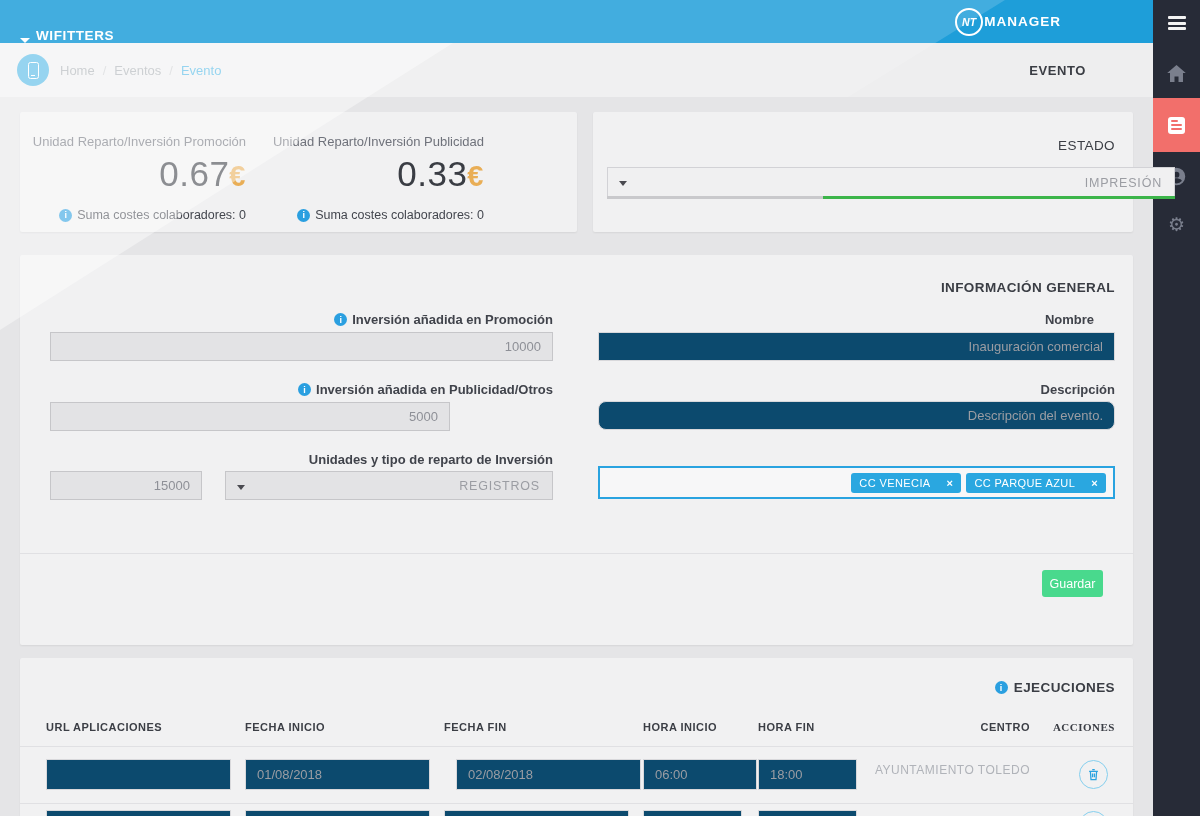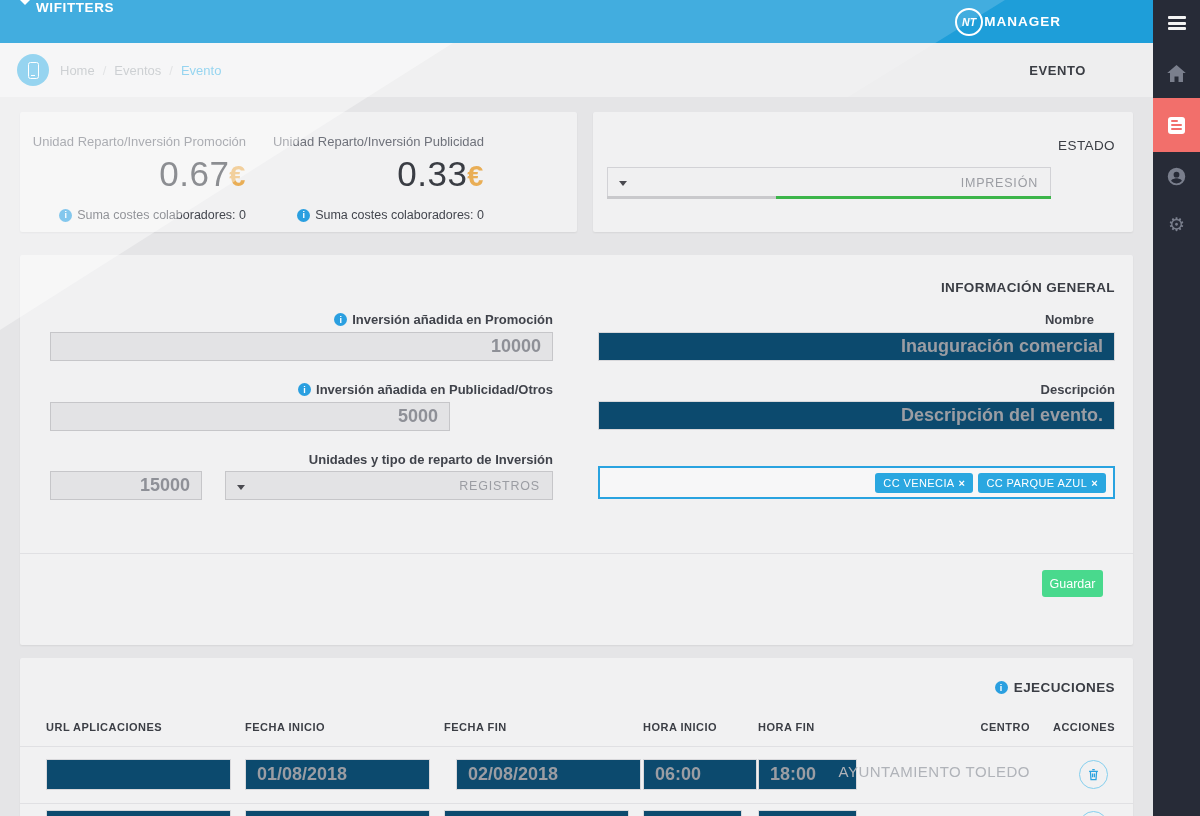--- a/index.html
+++ b/index.html
@@ -3,21 +3,21 @@
 <meta charset="utf-8">
 <style>
   * { margin:0; padding:0; box-sizing:border-box; }
   html,body { background:#cfcfd2; }
   .stage {
     position:relative; width:1200px; height:816px; overflow:hidden;
     background:#e5e5e7; font-family:"Liberation Sans", sans-serif;
   }
   
   .topbar { position:absolute; left:0; top:0; width:1153px; height:43px; background:#1e9ed9; }
-  .brand-group { position:absolute; left:20px; top:0; height:43px; display:flex; align-items:flex-start; gap:6px; cursor:pointer; }
+  .brand-group { position:absolute; left:20px; top:0; height:43px; display:flex; align-items:flex-end; gap:6px; cursor:pointer; }
   .caret-down { width:0; height:0; border-left:5px solid transparent; border-right:5px solid transparent; border-top:5px solid #ffffff; }
   .brand-text { color:#fff; font-size:13.5px; font-weight:bold; letter-spacing:.6px; }
   .logo { position:absolute; right:92px; top:0; height:43px; display:flex; align-items:center; gap:1px; }
   .logo-circle { width:28px; height:28px; border:2px solid #fff; border-radius:50%; display:flex; align-items:center; justify-content:center; color:#fff; font-size:10.5px; font-weight:bold; font-style:italic; letter-spacing:.3px; }
   .logo-text { color:#fff; font-size:13.5px; font-weight:bold; letter-spacing:1px; }
   
   .sidebar { position:absolute; right:0; top:0; width:47px; height:816px; background:#272b37; }
   .side-item { position:absolute; left:0; width:47px; display:flex; align-items:center; justify-content:center; cursor:pointer; }
   .burger { top:12px; height:22px; flex-direction:column; gap:2.5px; }
   .burger span { display:block; width:18px; height:3px; background:#f3f3f3; border-radius:1px; }
@@ -47,42 +47,42 @@
   
   .unit-col { position:absolute; top:0; width:216px; text-align:right; }
   .unit-a { left:10px; } .unit-b { left:248px; }
   .unit-label { position:absolute; top:22px; right:0; width:260px; font-size:13px; color:#6f727b; }
   .unit-value { position:absolute; top:42px; right:0; width:260px; font-size:35px; font-weight:300; color:#3a3d44; letter-spacing:.5px; }
   .euro { color:#e9ae56; font-weight:bold; font-size:29px; }
   .unit-note { position:absolute; top:96px; right:0; width:300px; font-size:12.5px; color:#43464e; display:flex; justify-content:flex-end; align-items:center; gap:5px; }
   .info-i { display:inline-flex; width:13px; height:13px; border-radius:50%; background:#2a9fe0; color:#fff; font-size:9px; font-weight:bold; align-items:center; justify-content:center; font-style:normal; flex:0 0 13px; }
   
   .estado-title { position:absolute; right:18px; top:26px; font-size:13.5px; font-weight:normal; letter-spacing:.4px; color:#3a3d44; }
-  .estado-select { position:absolute; left:14px; top:55px; width:444px; height:31px; background:#f0f0f1; border:1px solid #d2d2d6; cursor:pointer; }
+  .estado-select { position:absolute; left:14px; top:55px; width:568px; height:31px; background:#f0f0f1; border:1px solid #d2d2d6; cursor:pointer; }
   .sel-caret { position:absolute; left:11px; top:13px; width:0; height:0; border-left:4px solid transparent; border-right:4px solid transparent; border-top:5px solid #4a4a50; }
   .sel-text { position:absolute; right:12px; top:0; height:29px; display:flex; align-items:center; font-size:12.5px; letter-spacing:.8px; color:#9b9da3; }
   .progress { position:absolute; left:-1px; right:-1px; bottom:-2px; height:3px; display:flex; }
   .progress .p-gray { width:38%; background:#c9c9cc; }
   .progress .p-green { width:62%; background:#3cb54a; }
   
   .info-title { position:absolute; right:18px; top:25px; font-size:13.5px; font-weight:bold; letter-spacing:.4px; color:#3a3d44; }
   .fld-label { position:absolute; font-size:13px; font-weight:bold; color:#40434b; display:flex; align-items:center; justify-content:flex-end; gap:5px; }
-  .inp { position:absolute; border:1px solid #c6c6c9; background:#e3e3e5; color:#8e9097; font-size:18px; font-family:"Liberation Sans", sans-serif; text-align:right; padding:0 11px; height:29px; outline:none;font-weight:bold; }
+  .inp { position:absolute; border:1px solid #c6c6c9; background:#e3e3e5; color:#8e9097; font-size:13px; font-family:"Liberation Sans", sans-serif; text-align:right; padding:0 11px; height:29px; outline:none; }
   .inp.lite { background:#0c4a6e; border-color:#d8d8db; color:#9b9da3; }
   .selbox { position:absolute; height:29px; background:#e3e3e5; border:1px solid #c6c6c9; cursor:pointer; }
   .selbox .sel-text { height:27px; }
   .centros-box { position:absolute; left:578px; top:211px; width:517px; height:33px; background:#f7f7f8; border:2px solid #29a3e0; display:flex; align-items:center; justify-content:flex-end; gap:5px; padding:0 7px; }
-  .tag { height:20px; background:#2aa7e0; border-radius:3px; color:#fff; font-size:11px; letter-spacing:.4px; display:flex; align-items:center; padding:0 8px; gap:4px; white-space:nowrap; }
+  .tag { height:20px; background:#2aa7e0; border-radius:3px; color:#fff; font-size:11px; letter-spacing:.4px; display:flex; align-items:center; padding:0 8px; gap:16px; white-space:nowrap; }
   .tag b { font-size:11px; cursor:pointer; }
   .divider { position:absolute; left:0; width:1113px; height:1px; background:#e0e0e3; }
   .btn-save { position:absolute; left:1022px; top:315px; width:61px; height:27px; background:#49d98d; border:none; border-radius:3px; color:#fff; font-size:12.5px; font-family:"Liberation Sans", sans-serif; cursor:pointer; }
   
   .ejec-title { position:absolute; right:18px; top:22px; font-size:13.5px; font-weight:bold; letter-spacing:.4px; color:#3a3d44; display:flex; align-items:center; gap:6px; }
   .th { position:absolute; top:63px; font-size:11px; font-weight:bold; letter-spacing:.5px; color:#3b3e45; }
-  .td-text { position:absolute; font-size:15px; letter-spacing:.5px; color:#b0b3b9; text-align:right; }
+  .td-text { position:absolute; font-size:12px; letter-spacing:.5px; color:#b0b3b9; text-align:right; }
   .trash-btn { position:absolute; width:29px; height:29px; border-radius:50%; border:1.5px solid #85cfee; background:transparent; display:flex; align-items:center; justify-content:center; cursor:pointer; }
   
   .glare { position:absolute; left:0; top:0; width:1200px; height:816px; pointer-events:none; z-index:50; }
   .glare-b { background:rgba(255,255,255,.16); clip-path:polygon(0px 0px, 1005px 0px, 848px 97px, 0px 97px); }
   .glare-a { background:rgba(255,255,255,.42); clip-path:polygon(0px 43px, 453px 43px, 0px 330px); }
   svg { display:block; }
 </style>
 </head>
 <body>
 
@@ -193,21 +193,21 @@
     <input class="inp" style="left: 30px; top: 216px; width: 152px;" value="15000">
     <div class="selbox" style="left:205px; top:216px; width:328px;">
       <span class="sel-caret"></span>
       <span class="sel-text">REGISTROS</span>
     </div>
 
     <div class="fld-label" style="left:774px; top:57px; width:300px;">Nombre</div>
     <input class="inp lite" style="left: 578px; top: 77px; width: 517px;" value="Inauguración comercial">
 
     <div class="fld-label" style="left:795px; top:127px; width:300px;">Descripción</div>
-    <input class="inp lite" style="left: 578px; top: 146px; width: 517px;" value="Descripción del evento.">
+    <input class="inp lite" style="left: 578px; top: 146px; width: 517px; border-radius: 8px;" value="Descripción del evento.">
 
     <div class="fld-label" style="left:795px; top:208px; width:300px;font-style:italic;">Centros</div>
     <div class="centros-box">
       <span class="tag">
           <span>CC VENECIA</span>
           <b>×</b>
         </span>
       <span class="tag">
           <span>CC PARQUE AZUL</span>
           <b>×</b>
@@ -223,21 +223,21 @@
       <i class="info-i">i</i>
         <span>EJECUCIONES</span>
     </div>
 
     <div class="th" style="left:26px;">URL APLICACIONES</div>
     <div class="th" style="left:225px;">FECHA INICIO</div>
     <div class="th" style="left:424px;">FECHA FIN</div>
     <div class="th" style="left:623px;">HORA INICIO</div>
     <div class="th" style="left:738px;">HORA FIN</div>
     <div class="th" style="left:910px; width:100px; text-align:right;">CENTRO</div>
-    <div class="th" style="left:1025px; width:70px; text-align:right;">ACCIONES</div>
+    <div class="th" style="left:1025px; width:70px; text-align:right;font-family:Liberation Serif, serif;">ACCIONES</div>
 
     <div class="divider" style="top:88px;"></div>
 
     <input class="inp lite" style="left: 26px; top: 101px; width: 185px; height: 31px; text-align: left;" value="">
     <input class="inp lite" style="left: 225px; top: 101px; width: 185px; height: 31px; text-align: left;" value="01/08/2018">
     <input class="inp lite" style="left: 436px; top: 101px; width: 185px; height: 31px; text-align: left;" value="02/08/2018">
     <input class="inp lite" style="left: 623px; top: 101px; width: 114px; height: 31px; text-align: left;" value="06:00">
     <input class="inp lite" style="left: 738px; top: 101px; width: 99px; height: 31px; text-align: left;" value="18:00">
     <div class="td-text" style="left:810px; top:105px; width:200px;">AYUNTAMIENTO TOLEDO</div>
     <button class="trash-btn" style="left:1059px; top:102px;">

